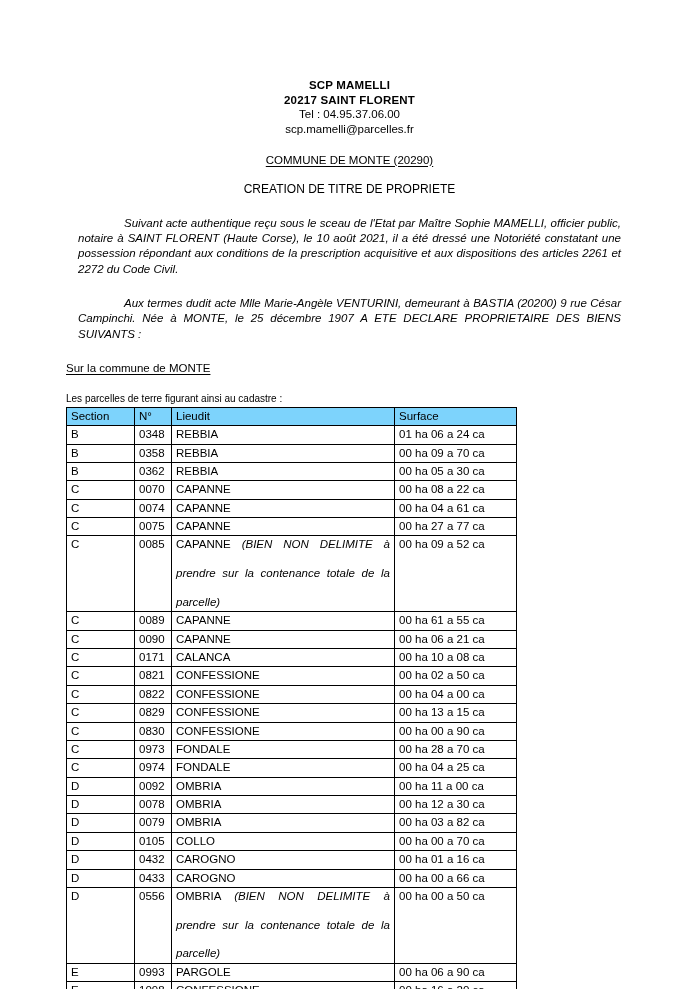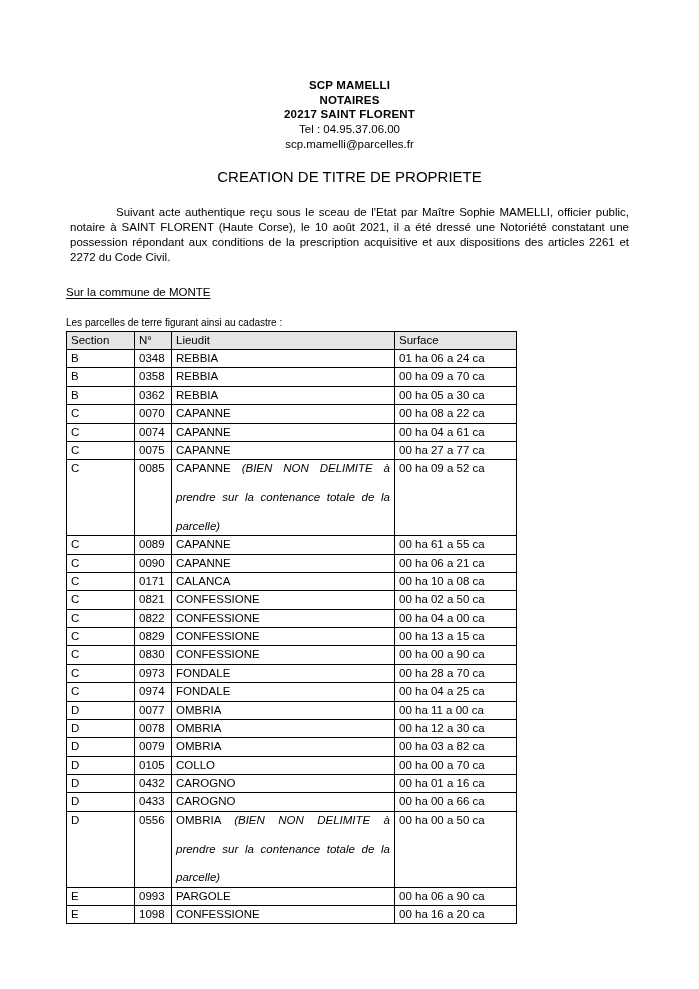--- a/index.html
+++ b/index.html
@@ -49,31 +49,32 @@
     text-align: center;
     font-size: 11.5px;
     margin-top: 17px;
   }
   .doc-heading .u {
     text-decoration: underline;
     text-underline-offset: 2px;
   }
   .doc-subheading {
     text-align: center;
-    font-size: 15px;
+    font-size: 12px;
     margin-top: 16px;
   }
 
   
   p.body {
     font-size: 11.5px;
     text-align: justify;
     line-height: 1.33;
-    margin: 4px;
+    margin: 12px;
     text-indent: 46px;
+    font-style: italic;
   }
   p.body.first { margin-top: 20px; }
   p.body.second { margin-top: 19px; }
 
   .section-label {
     font-size: 11.5px;
     margin-top: 20px;
     text-align: left;
   }
   .section-label span {
@@ -99,21 +100,21 @@
     border: 1px solid #000000;
     padding: 1px 4px 2px 4px;
     vertical-align: top;
     font-weight: normal;
     text-align: left;
     line-height: 1.25;
     height: 14px;
     box-sizing: border-box;
   }
   table.cadastre thead th {
-    background: #e5e5e5;
+    background: #7dd3fc;
   }
   col.c-section { width: 68px; }
   col.c-num     { width: 37px; }
   col.c-lieudit { width: 223px; }
   col.c-surface { width: 122px; }
 
   .lieudit-wrap {
     display: block;
   }
   .note-italic {
@@ -141,29 +142,32 @@
   }
 </style>
 </head>
 <body>
 
 <div class="page">
   <div class="content">
 
     <div class="letterhead">
       <div class="lh-bold">SCP MAMELLI</div>
-      <div class="lh-bold">NOTAIRES</div>
       <div class="lh-bold">20217 SAINT FLORENT</div>
       <div class="lh-reg">Tel : 04.95.37.06.00</div>
       <div class="lh-reg">scp.mamelli@parcelles.fr</div>
     </div>
 
+    <div class="doc-heading">
+      <span class="u">COMMUNE DE MONTE (20290)</span>
+    </div>
     <div class="doc-subheading">CREATION DE TITRE DE PROPRIETE</div>
 
     <p class="body first">Suivant acte authentique reçu sous le sceau de l'Etat par Maître Sophie MAMELLI, officier public, notaire à SAINT FLORENT (Haute Corse), le 10 août 2021, il a été dressé une Notoriété constatant une possession répondant aux conditions de la prescription acquisitive et aux dispositions des articles 2261 et 2272 du Code Civil.</p>
+    <p class="body second">Aux termes dudit acte Mlle Marie-Angèle VENTURINI, demeurant à BASTIA (20200) 9  rue César Campinchi. Née à MONTE, le 25 décembre 1907 A ETE DECLARE PROPRIETAIRE DES BIENS SUIVANTS :</p>
 
     <div class="section-label">
       <span>Sur la commune de MONTE</span>
     </div>
 
     <div class="table-caption">Les parcelles de terre  figurant ainsi au cadastre :</div>
     <table class="cadastre">
       <colgroup>
         <col class="c-section">
           <col class="c-num">
@@ -306,21 +310,21 @@
           <tr>
             <td>C</td>
             <td>0974</td>
             <td>
               <span class="lieudit-wrap">FONDALE</span>
             </td>
             <td>00 ha 04 a 25 ca</td>
           </tr>
           <tr>
             <td>D</td>
-            <td>0077</td>
+            <td>0092</td>
             <td>
               <span class="lieudit-wrap">OMBRIA</span>
             </td>
             <td>00 ha 11 a 00 ca</td>
           </tr>
           <tr>
             <td>D</td>
             <td>0078</td>
             <td>
               <span class="lieudit-wrap">OMBRIA</span>

